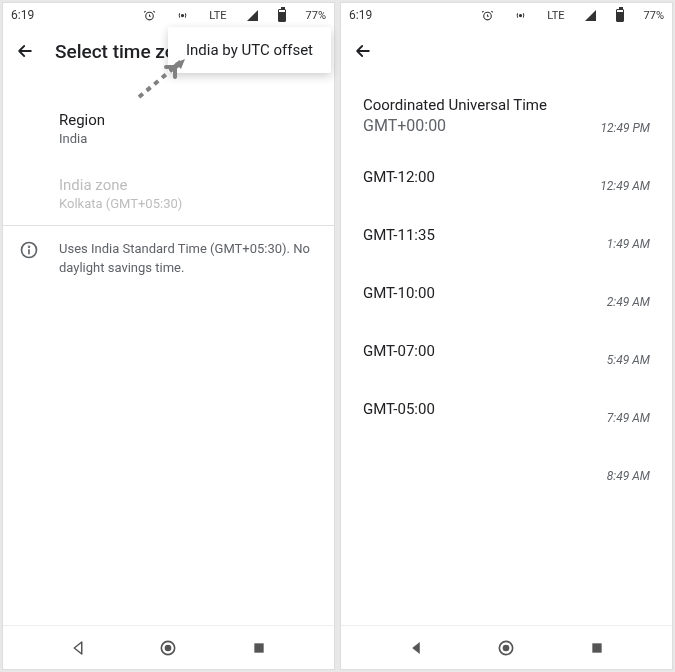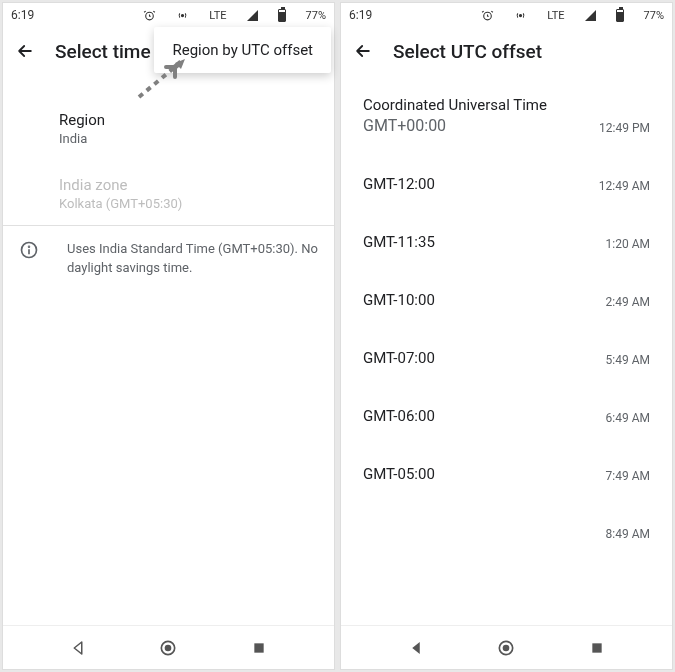--- a/index.html
+++ b/index.html
@@ -12,31 +12,31 @@
     .appbar { height: 48px; display: flex; align-items: center; padding: 0 12px; gap: 20px; }
     .appbar .title { font-size: 19px; font-weight: 500; color: #202124; }
     .back-icon { width: 20px; height: 20px; display: flex; align-items: center; justify-content: center; }
     .content { flex: 1; overflow: hidden; position: relative; }
     .section { padding: 16px 56px 14px 56px; }
     .section .label { font-size: 15px; color: #202124; margin-bottom: 2px; }
     .section .sub { font-size: 13px; color: #5f6368; }
     .section.disabled .label { color: #bdbdbd; }
     .section.disabled .sub { color: #bdbdbd; }
     .divider { height: 1px; background: #e0e0e0; }
-    .inforow { display: flex; padding: 14px 16px; gap: 28px; align-items: flex-start; }
+    .inforow { display: flex; padding: 14px 16px; gap: 20px; align-items: flex-start; }
     .info-icon { width: 20px; height: 20px; flex: 0 0 20px; display:flex;align-items:center;justify-content:center;}
     .info-text { font-size: 13px; color: #5f6368; line-height: 1.45; }
     .popup { position: absolute; right: 3px; top: 24px; background: #fff; box-shadow: 0 3px 10px rgba(0,0,0,0.2); padding: 14px 18px; font-size: 15px; color: #202124; z-index: 5; border-radius: 2px; }
     .navbar { height: 44px; border-top: 1px solid #eee; display: flex; align-items: center; justify-content: space-around; padding: 0 30px; }
     .navbtn { width: 22px; height: 22px; display:flex;align-items:center;justify-content:center;}
     .list { padding-top: 8px; }
-    .list-item { padding: 13px 22px; display: flex; align-items: flex-end; }
+    .list-item { padding: 13px 22px; display: flex; align-items: center; }
     .list-item .lname { font-size: 15px; color: #202124; }
     .list-item .lsub { font-size: 16px; color: #5f6368; margin-top:2px;}
-    .list-item .ltime { margin-left: auto; font-size: 12px; color: #5f6368; align-self: flex-end; padding-top:18px;}
+    .list-item .ltime { margin-left: auto; font-size: 12px; color: #5f6368; align-self: flex-end; padding-top:18px;font-style:italic;}
     .list-item.first { align-items: flex-start; }
     .list-item.first .ltime { padding-top:4px;}
     .list-item .col { display:flex;flex-direction:column;}
     .arrow-annot { position: absolute; left: 130px; top: 56px; z-index: 6; pointer-events:none;}
     .batt { width: 8px; height: 13px; border:1px solid #333; position:relative; border-radius:1px;}
     .batt::before{content:'';position:absolute;top:-3px;left:2px;width:4px;height:2px;background:#333;}
     .batt .fill{position:absolute;bottom:0;left:0;right:0;height:75%;background:#333;}
     .sig-tri { width:0;height:0;border-style:solid;border-width:0 0 11px 11px;border-color:transparent transparent #333 transparent;}
   </style>
 </head>
@@ -73,21 +73,21 @@
 
   <div class="appbar">
     <span class="back-icon">
       <svg width="22" height="22" viewBox="0 0 24 24" fill="none" stroke="#202124" stroke-width="2.2" stroke-linecap="round" stroke-linejoin="round">
           <path d="M19 12H5M11 18l-6-6 6-6"></path>
         </svg>
     </span>
     <span class="title">Select time zone</span>
   </div>
 
-  <div class="popup">Region by UTC offset</div>
+  <div class="popup">India by UTC offset</div>
 
   <div class="arrow-annot">
     <svg width="54" height="44" viewBox="0 0 54 44">
       <path d="M6 38 L42 8" stroke="#808080" stroke-width="4" stroke-dasharray="5,5" fill="none"></path>
       <path d="M42 8 L33 8 M42 8 L42 18" stroke="#808080" stroke-width="4" fill="none" stroke-linecap="round"></path>
       <path d="M42 8 L48 3" stroke="#808080" stroke-width="5" fill="none"></path>
       <polygon points="52,0 42,4 48,10" fill="#808080"></polygon>
     </svg>
   </div>
 
@@ -162,21 +162,20 @@
       <span>77%</span>
     </span>
   </div>
 
   <div class="appbar">
     <span class="back-icon">
       <svg width="22" height="22" viewBox="0 0 24 24" fill="none" stroke="#202124" stroke-width="2.2" stroke-linecap="round" stroke-linejoin="round">
           <path d="M19 12H5M11 18l-6-6 6-6"></path>
         </svg>
     </span>
-    <span class="title">Select UTC offset</span>
   </div>
 
   <div class="content">
     <div class="list" id="utc-list">
         <div class="list-item first">
           <div class="col">
             <div class="lname">Coordinated Universal Time</div>
             <div class="lsub">GMT+00:00</div>
           </div>
           <div class="ltime">12:49 PM</div>
@@ -184,39 +183,33 @@
         <div class="list-item">
           <div class="col">
             <div class="lname">GMT-12:00</div>
           </div>
           <div class="ltime">12:49 AM</div>
         </div>
         <div class="list-item">
           <div class="col">
             <div class="lname">GMT-11:35</div>
           </div>
-          <div class="ltime">1:20 AM</div>
+          <div class="ltime">1:49 AM</div>
         </div>
         <div class="list-item">
           <div class="col">
             <div class="lname">GMT-10:00</div>
           </div>
           <div class="ltime">2:49 AM</div>
         </div>
         <div class="list-item">
           <div class="col">
             <div class="lname">GMT-07:00</div>
           </div>
           <div class="ltime">5:49 AM</div>
-        </div>
-        <div class="list-item">
-          <div class="col">
-            <div class="lname">GMT-06:00</div>
-          </div>
-          <div class="ltime">6:49 AM</div>
         </div>
         <div class="list-item">
           <div class="col">
             <div class="lname">GMT-05:00</div>
           </div>
           <div class="ltime">7:49 AM</div>
         </div>
         <div class="list-item">
           <div class="ltime">8:49 AM</div>
         </div>

